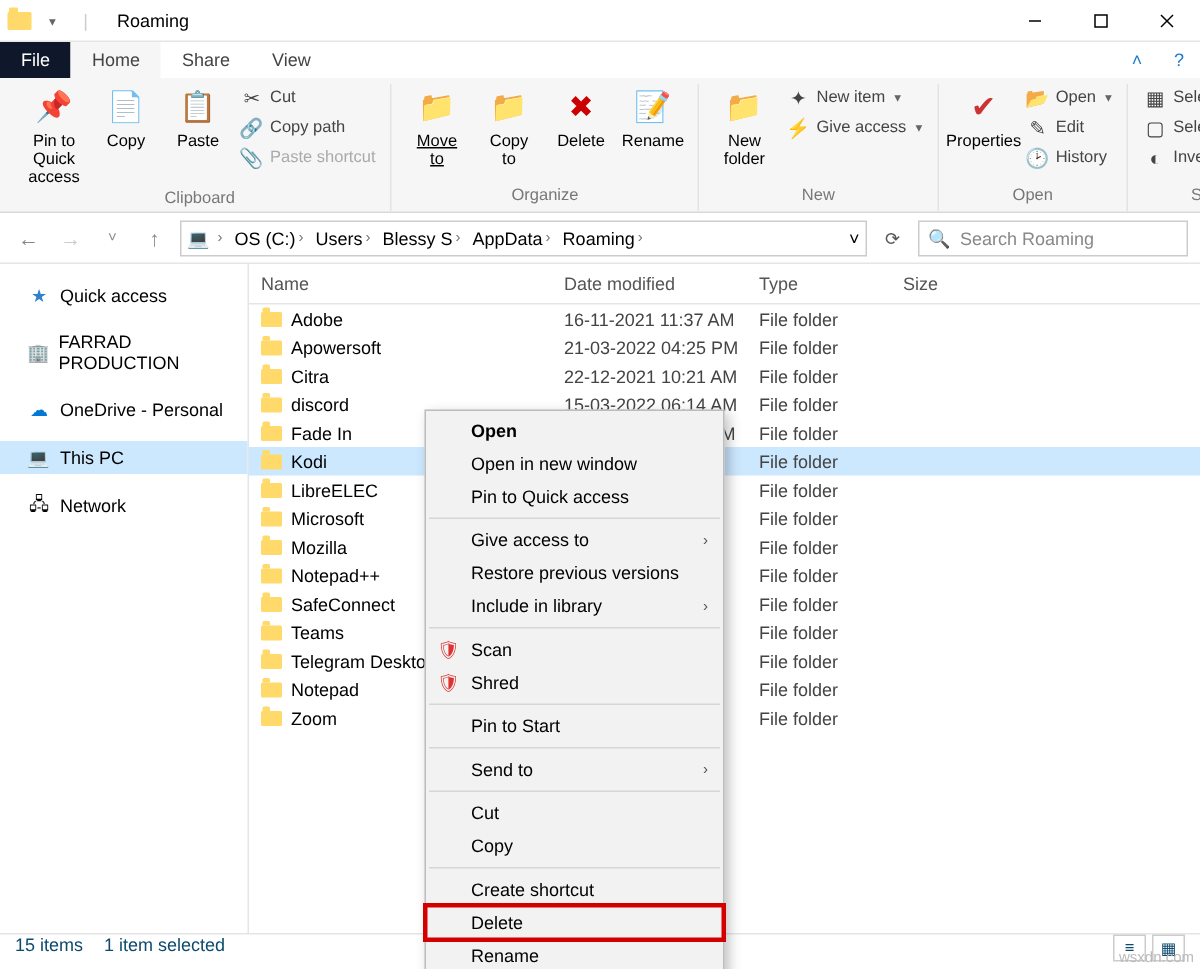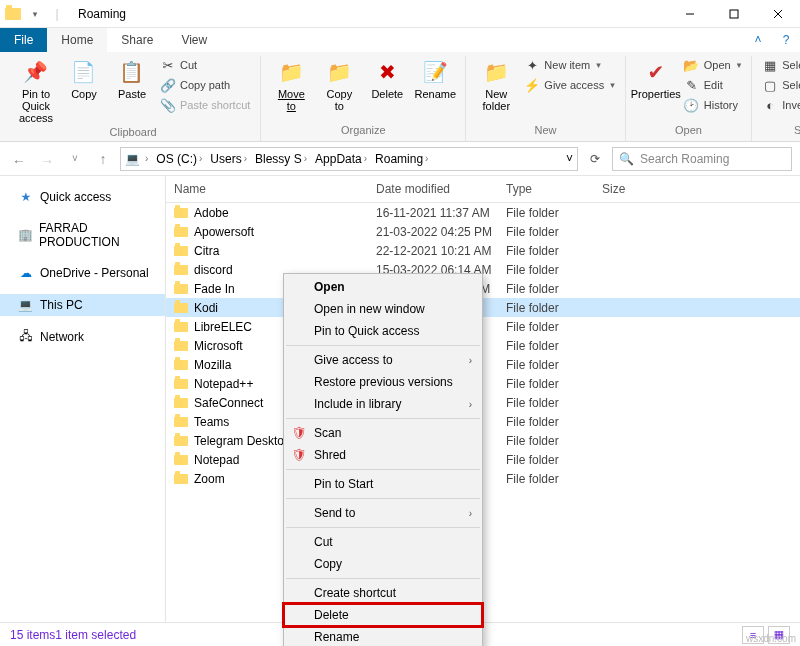--- a/index.html
+++ b/index.html
@@ -11,21 +11,21 @@
 .titlebar .qat-icon { width: 18px; height: 18px; display: flex; align-items: center; justify-content: center; font-size: 12px; }
 .folder-ico { width: 16px; height: 12px; background: #ffd96a; border-radius: 1px; position: relative; }
 .folder-ico::before { content: ""; position: absolute; top: -3px; left: 1px; width: 6px; height: 3px; background: #ffd96a; border-radius: 1px 1px 0 0; }
 .titlebar .title { margin-left: 8px; flex: 1; font-size: 12px; }
 .winbtns { display: flex; }
 .winbtn { width: 44px; height: 28px; display: flex; align-items: center; justify-content: center; font-size: 12px; }
 
 
 .tabs { height: 24px; display: flex; align-items: stretch; background: #fff; }
 .tab { padding: 0 14px; display: flex; align-items: center; font-size: 12px; color: #444; }
-.tab.file { background: #0369a1; color: #fff; }
+.tab.file { background: #0f172a; color: #fff; }
 .tab.active { background: #f6f6f6; }
 .tabs .spacer { flex: 1; }
 .tabs .help { width: 28px; display: flex; align-items: center; justify-content: center; color: #1979ca; }
 
 
 .ribbon { background: #f6f6f6; border-bottom: 1px solid #d9d9d9; padding: 4px 6px 0 6px; display: flex; }
 .group { border-right: 1px solid #e3e3e3; padding: 0 8px 3px 8px; display: flex; flex-direction: column; }
 .group:last-child { border-right: none; }
 .group-body { display: flex; align-items: flex-start; gap: 4px; min-height: 66px; }
 .group-label { text-align: center; color: #777; font-size: 11px; padding-top: 2px; }
@@ -71,21 +71,21 @@
 
 .ctxmenu { position: absolute; left: 283px; top: 273px; width: 200px; background: #f2f2f2; border: 1px solid #bcbcbc; box-shadow: 3px 3px 8px rgba(0,0,0,0.25); font-size: 12px; padding: 2px 0; z-index: 10; }
 .ctxitem { display: flex; align-items: center; padding: 4px 10px 4px 30px; position: relative; }
 .ctxitem.bold { font-weight: 600; }
 .ctxitem .sub { position: absolute; right: 10px; color: #555; font-size: 10px; }
 .ctxitem .cic { position: absolute; left: 7px; width: 16px; height: 16px; display: flex; align-items: center; justify-content: center; font-size: 12px; }
 .ctxsep { height: 1px; background: #d6d6d6; margin: 3px 2px; }
 .ctxitem.highlight { outline: 3px solid #d40000; outline-offset: -1px; }
 
 
-.status { position: absolute; left: 0; right: 0; bottom: 0; height: 24px; border-top: 1px solid #e5e5e5; display: flex; align-items: center; padding: 0 10px; font-size: 12px; color: #6d28d9; background: #fff; }
+.status { position: absolute; left: 0; right: 0; bottom: 0; height: 24px; border-top: 1px solid #e5e5e5; display: flex; padding: 0 10px; gap: 14px; font-size: 12px; color: #0c4a6e; background: #fff; }
 .status .right { margin-left: auto; display: flex; gap: 4px; }
 .viewbtn { width: 22px; height: 18px; border: 1px solid #ccc; display: flex; align-items: center; justify-content: center; font-size: 11px; }
 .watermark { position: absolute; right: 4px; bottom: 2px; font-size: 10px; color: #bbb; }
 
 svg { display: block; }
 </style>
 </head>
 <body>
 
 <div class="titlebar">

